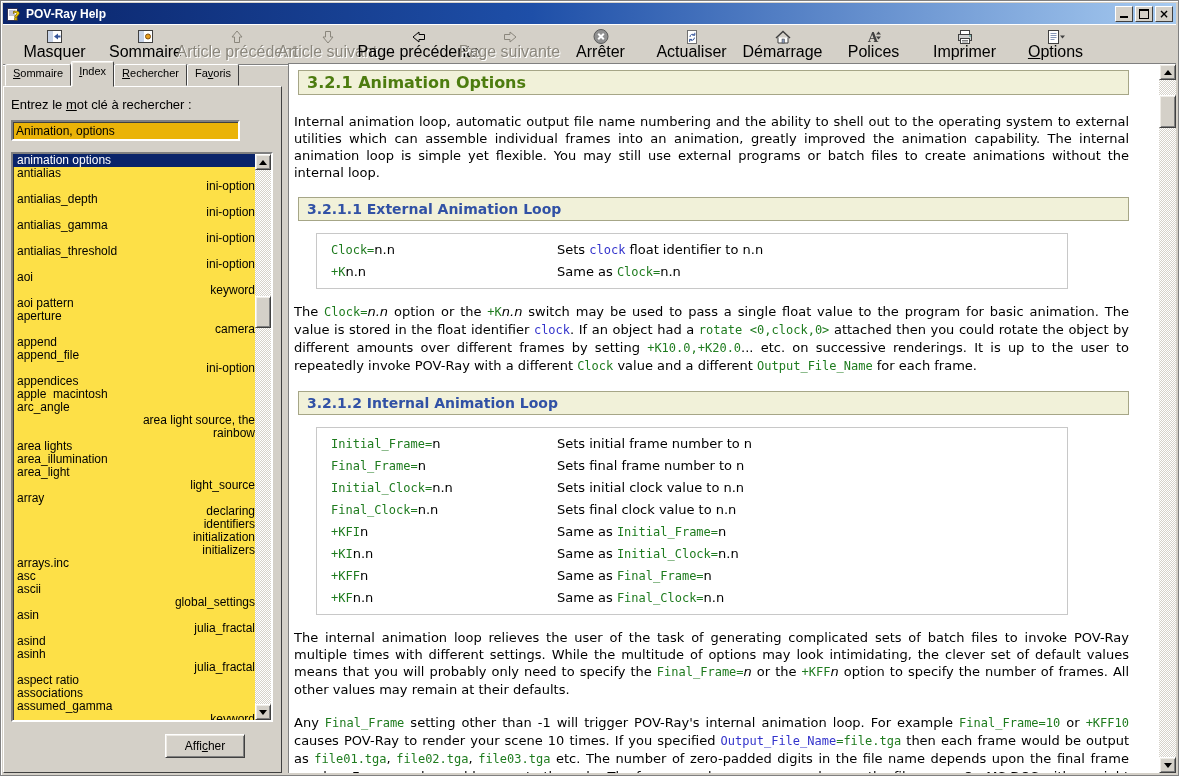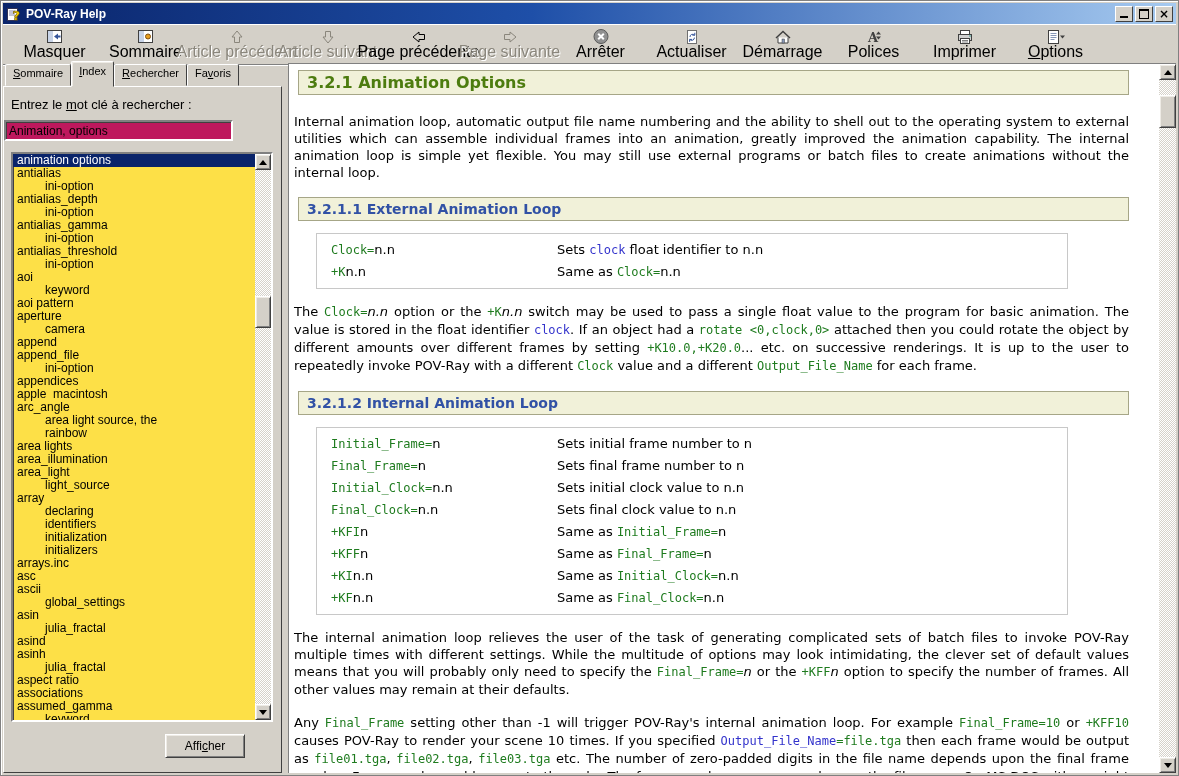--- a/index.html
+++ b/index.html
@@ -34,28 +34,28 @@
   
   .sidebar{position:absolute;left:2px;top:64px;width:283px;bottom:2px;}
   .tabs{position:absolute;left:2px;top:0;height:21px;display:flex;align-items:flex-end;z-index:3;}
   .tab{height:18px;padding:2px 7px 0 7px;font-size:11px;background:#D4D0C8;
     border:1px solid;border-color:#fff #404040 #D4D0C8 #fff;border-radius:2px 2px 0 0;margin-right:0px;white-space:nowrap;}
   .tab.active{height:21px;padding-top:3px;position:relative;z-index:4;margin-bottom:-1px;
     box-shadow:inset 1px 1px 0 #eeebe5;}
   .tabpage{position:absolute;left:0;right:4px;top:21px;bottom:0;background:#D4D0C8;
     border:1px solid;border-color:#fff #404040 #404040 #fff;}
   .slabel{margin:10px 8px 13px 7px;font-size:13px;color:#000;}
-  .sinput{position:absolute;left:0;top:33px;width:219px;height:15px;background:#be185d;
+  .sinput{position:absolute;left:7px;top:33px;width:219px;height:15px;background:#eab308;
     border:2px solid;border-color:#808080 #fff #fff #808080;box-shadow:inset 1px 1px 0 #404040;
     font:12px "Liberation Sans",sans-serif;padding:1px 3px;}
   .listbox{position:absolute;left:7px;right:8px;top:65px;bottom:50px;background:#fde047;
     border:2px solid;border-color:#808080 #fff #fff #808080;box-shadow:inset 1px 1px 0 #404040;overflow:hidden;}
   .rows{position:absolute;inset:0 16px 0 0;overflow:hidden;}
   .li-row{height:13px;line-height:13px;font-size:12px;white-space:pre;overflow:hidden;color:#000;padding-left:4px;}
-  .li-row.ind{padding-left:32px;}
+  .li-row.ind{padding-left:21px;text-align:right;}
   .li-row.sel{background:#0A246A;color:#fff;}
   .afficher{position:absolute;right:36px;bottom:14px;width:80px;height:24px;background:#D4D0C8;
     border:1px solid;border-color:#fff #404040 #404040 #fff;box-shadow:inset 1px 1px 0 #eeebe5,inset -1px -1px 0 #808080;
     font:12px "Liberation Sans",sans-serif;color:#000;}
 
   
   .vscroll{position:absolute;top:0;bottom:0;right:0;width:16px;
     background-color:#d6d2ca;
     background-image:linear-gradient(45deg,#fff 25%,transparent 25%,transparent 75%,#fff 75%),
                      linear-gradient(45deg,#fff 25%,transparent 25%,transparent 75%,#fff 75%);
@@ -342,26 +342,26 @@
             </div>
             <div class="trow">
               <div class="tleft"><span class="r-c">Final_Clock=</span><span class="r-p">n.n</span></div>
               <div class="tright"><span class="r-p">Sets final clock value to n.n</span></div>
             </div>
             <div class="trow">
               <div class="tleft"><span class="r-c">+KFI</span><span class="r-p">n</span></div>
               <div class="tright"><span class="r-p">Same as </span><span class="r-c">Initial_Frame=</span><span class="r-p">n</span></div>
             </div>
             <div class="trow">
+              <div class="tleft"><span class="r-c">+KI</span><span class="r-p">n.n</span></div>
+              <div class="tright"><span class="r-p">Same as </span><span class="r-c">Initial_Clock=</span><span class="r-p">n.n</span></div>
+            </div>
+            <div class="trow">
               <div class="tleft"><span class="r-c">+KFF</span><span class="r-p">n</span></div>
               <div class="tright"><span class="r-p">Same as </span><span class="r-c">Final_Frame=</span><span class="r-p">n</span></div>
-            </div>
-            <div class="trow">
-              <div class="tleft"><span class="r-c">+KI</span><span class="r-p">n.n</span></div>
-              <div class="tright"><span class="r-p">Same as </span><span class="r-c">Initial_Clock=</span><span class="r-p">n.n</span></div>
             </div>
             <div class="trow">
               <div class="tleft"><span class="r-c">+KF</span><span class="r-p">n.n</span></div>
               <div class="tright"><span class="r-p">Same as </span><span class="r-c">Final_Clock=</span><span class="r-p">n.n</span></div>
             </div>
           </div>
           <div class="para"><span class="r-p">The internal animation loop relieves the user of the task of generating complicated sets of batch files to invoke POV-Ray multiple times with different settings. While the multitude of options may look intimidating, the clever set of default values means that you will probably only need to specify the </span><span class="r-c">Final_Frame=</span><span class="r-i">n</span><span class="r-p"> or the </span><span class="r-c">+KFF</span><span class="r-i">n</span><span class="r-p"> option to specify the number of frames. All other values may remain at their defaults.</span></div>
           <div class="para"><span class="r-p">Any </span><span class="r-c">Final_Frame</span><span class="r-p"> setting other than -1 will trigger POV-Ray's internal animation loop. For example </span><span class="r-c">Final_Frame=10</span><span class="r-p"> or </span><span class="r-c">+KFF10</span><span class="r-p"> causes POV-Ray to render your scene 10 times. If you specified </span><span class="r-l">Output_File_Name</span><span class="r-c">=file.tga</span><span class="r-p"> then each frame would be output as </span><span class="r-c">file01.tga</span><span class="r-p">, </span><span class="r-c">file02.tga</span><span class="r-p">, </span><span class="r-c">file03.tga</span><span class="r-p"> etc. The number of zero-padded digits in the file name depends upon the final frame number. For example </span><span class="r-p"> would generate </span><span class="r-p"> through </span><span class="r-p">. The frame number may encroach upon the file name. On MS-DOS with an eight character limit, </span></div>
         </div>
     </div>

